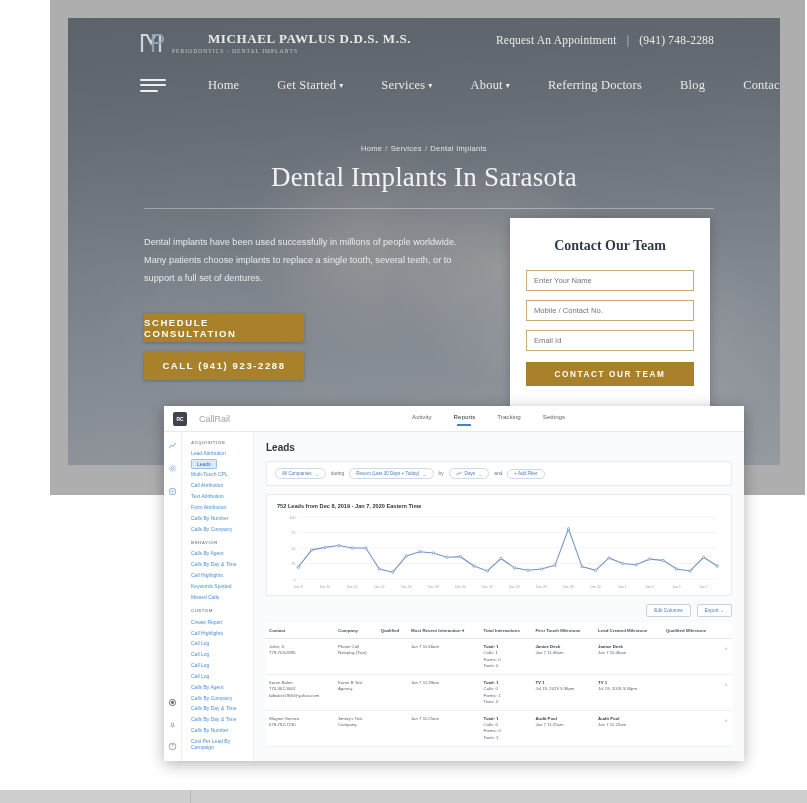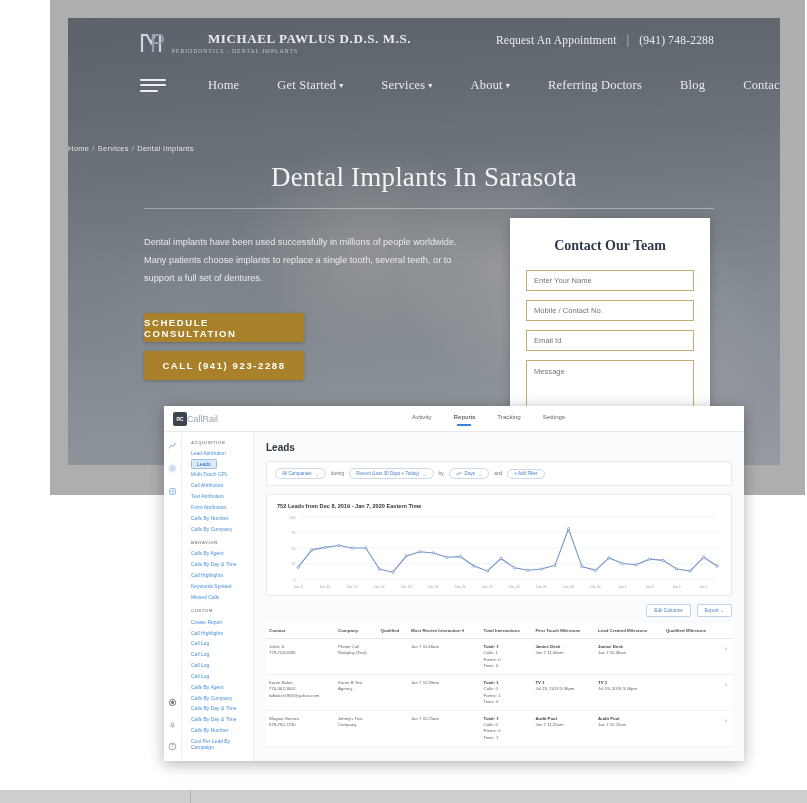--- a/index.html
+++ b/index.html
@@ -79,21 +79,21 @@
   .hamburger span:nth-child(3) { width: 18px; }
   .nav-item {
     font-family: "Liberation Serif", serif; font-size: 12.5px; color: #e9eaec;
     margin-right: 38px; white-space: nowrap; cursor: pointer; letter-spacing: 0.2px;
   }
   .nav-item:last-child { margin-right: 0; }
   .nav-caret { font-size: 8px; margin-left: 3px; vertical-align: 1px; }
 
   
   .breadcrumb {
-    position: absolute; left: 0; right: 0; top: 126px; 
+    position: absolute; left: 0; right: 0; top: 126px; text-align: center;
     font-size: 7.5px; color: #e2e4e6; letter-spacing: 0.3px;
   }
   .breadcrumb .slash { margin: 0 3px; color: #c8cbce; }
   .hero-title {
     position: absolute; left: 0; right: 0; top: 144px; text-align: center;
     font-family: "Liberation Serif", serif; font-size: 27px; color: #f2f3f4;
     font-weight: 400; letter-spacing: 0.2px;
   }
   .hero-rule {
     position: absolute; left: 76px; right: 66px; top: 190px; height: 1px;
@@ -143,21 +143,21 @@
   }
   .app-topbar {
     height: 26px; border-bottom: 1px solid #e7e9ec; display: flex; align-items: center;
     background: #fff; position: relative;
   }
   .cr-logo-box {
     width: 14px; height: 14px; background: #3c4450; border-radius: 2px;
     margin-left: 9px; color: #fff; font-size: 5px; font-weight: 700;
     display: flex; align-items: center; justify-content: center; letter-spacing: -0.2px;
   }
-  .cr-word { font-size: 9px; font-weight: 700; color: #2f3640; }
+  .cr-word { margin-left: 12px; font-size: 9px; font-weight: 700; color: #2f3640; }
   .cr-word span { color: #9aa3ad; font-weight: 400; }
   .app-tabs { position: absolute; left: 248px; display: flex; gap: 22px; }
   .app-tab { font-size: 6.2px; color: #5b6672; cursor: pointer; position: relative; padding-bottom: 5px; }
   .app-tab.active { color: #2f3640; }
   .app-tab.active::after {
     content: ''; position: absolute; left: 50%; transform: translateX(-50%);
     bottom: -1px; width: 14px; height: 1.6px; background: #3b82d8;
   }
 
   .app-body { display: flex; height: calc(100% - 26px); }
@@ -304,21 +304,20 @@
     <div class="hero-copy">Dental implants have been used successfully in millions of people worldwide. Many patients choose implants to replace a single tooth, several teeth, or to support a full set of dentures.</div>
 
     <div class="btn-gold b1">SCHEDULE CONSULTATION</div>
     <div class="btn-gold b2">CALL (941) 923-2288</div>
 
     <div class="contact-card">
       <h3>Contact Our Team</h3>
       <input class="cc-field" type="text" placeholder="Enter Your Name" style="">
       <input class="cc-field" type="text" placeholder="Mobile / Contact No." style="">
       <input class="cc-field" type="text" placeholder="Email Id" style="">
-      <textarea class="cc-field" placeholder="Message" style=""></textarea>
       <button class="cc-submit">CONTACT OUR TEAM</button>
     </div>
   </div>
 
   <div class="app">
 
     <div class="app-topbar">
       <div class="cr-logo-box">RC</div>
       <div class="cr-word">
         <span>Call</span><span>Rail</span>

